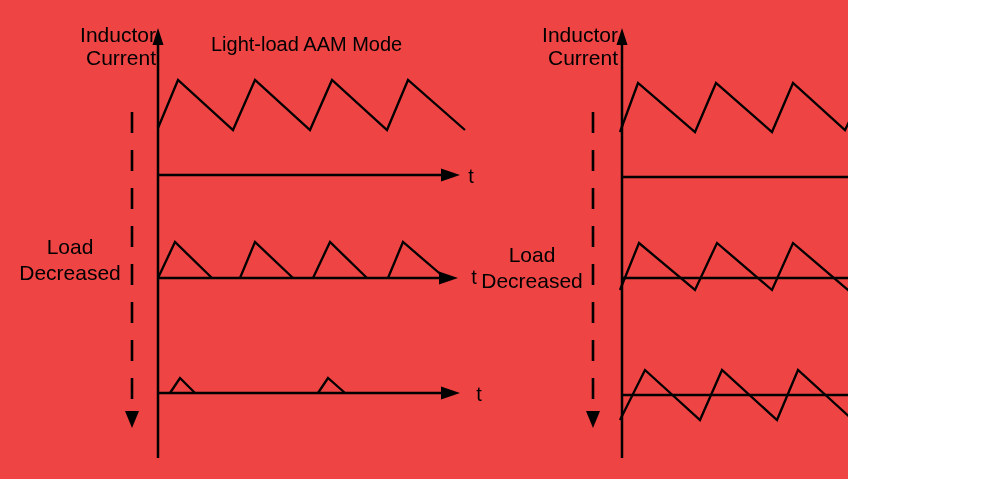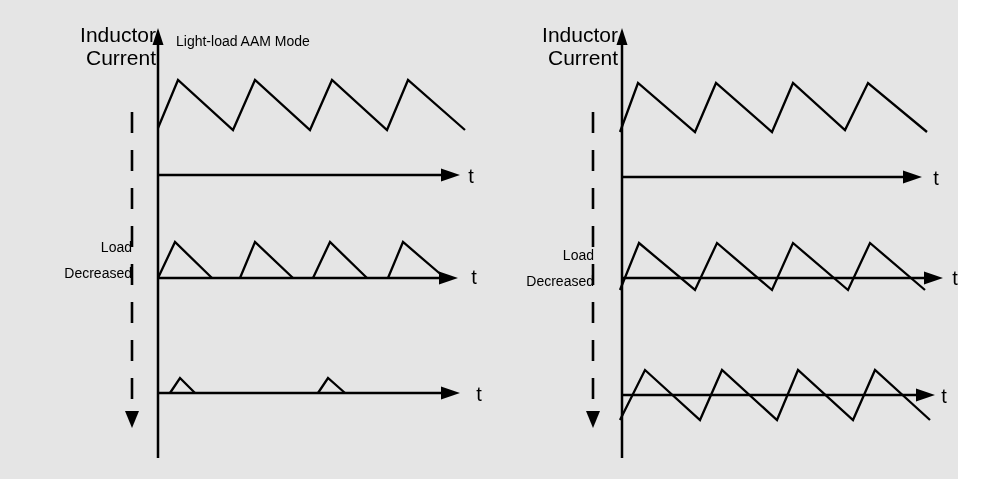--- a/index.html
+++ b/index.html
@@ -1,27 +1,27 @@
 <!DOCTYPE html>
 <html><head>
 <meta charset="utf-8">
 <style>
   html,body{margin:0;padding:0;background:#fff;}
   .figure{
     position:relative;
-    width:958px;height:479px;
-    background:#e5e5e5;
+    width:848px;height:479px;
+    background:#ef4444;
     font-family:"Liberation Sans","DejaVu Sans",sans-serif;
     color:#000;
     overflow:hidden;
   }
   .figure svg{position:absolute;left:0;top:0;}
   .ylab{position:absolute;text-align:right;font-size:21px;line-height:23px;}
-  .title{position:absolute;font-size:14px;white-space:nowrap;}
-  .loadlab{position:absolute;text-align:right;font-size:14px;line-height:26px;}
+  .title{position:absolute;font-size:20px;white-space:nowrap;margin-left:35px;}
+  .loadlab{position:absolute;text-align:center;font-size:21px;line-height:26px;}
   .tlab{position:absolute;transform:translate(-50%,-50%);font-size:20px;}
 </style>
 </head>
 <body>
 
 <div class="figure">
 
   <svg id="diagram-svg" width="986" height="479" viewBox="0 0 986 479">
       <line x1="158" y1="458" x2="158" y2="42" stroke="#000000" stroke-width="2.5"></line>
       <polygon points="152.5,45 158,28 163.5,45" fill="#000000"></polygon>

